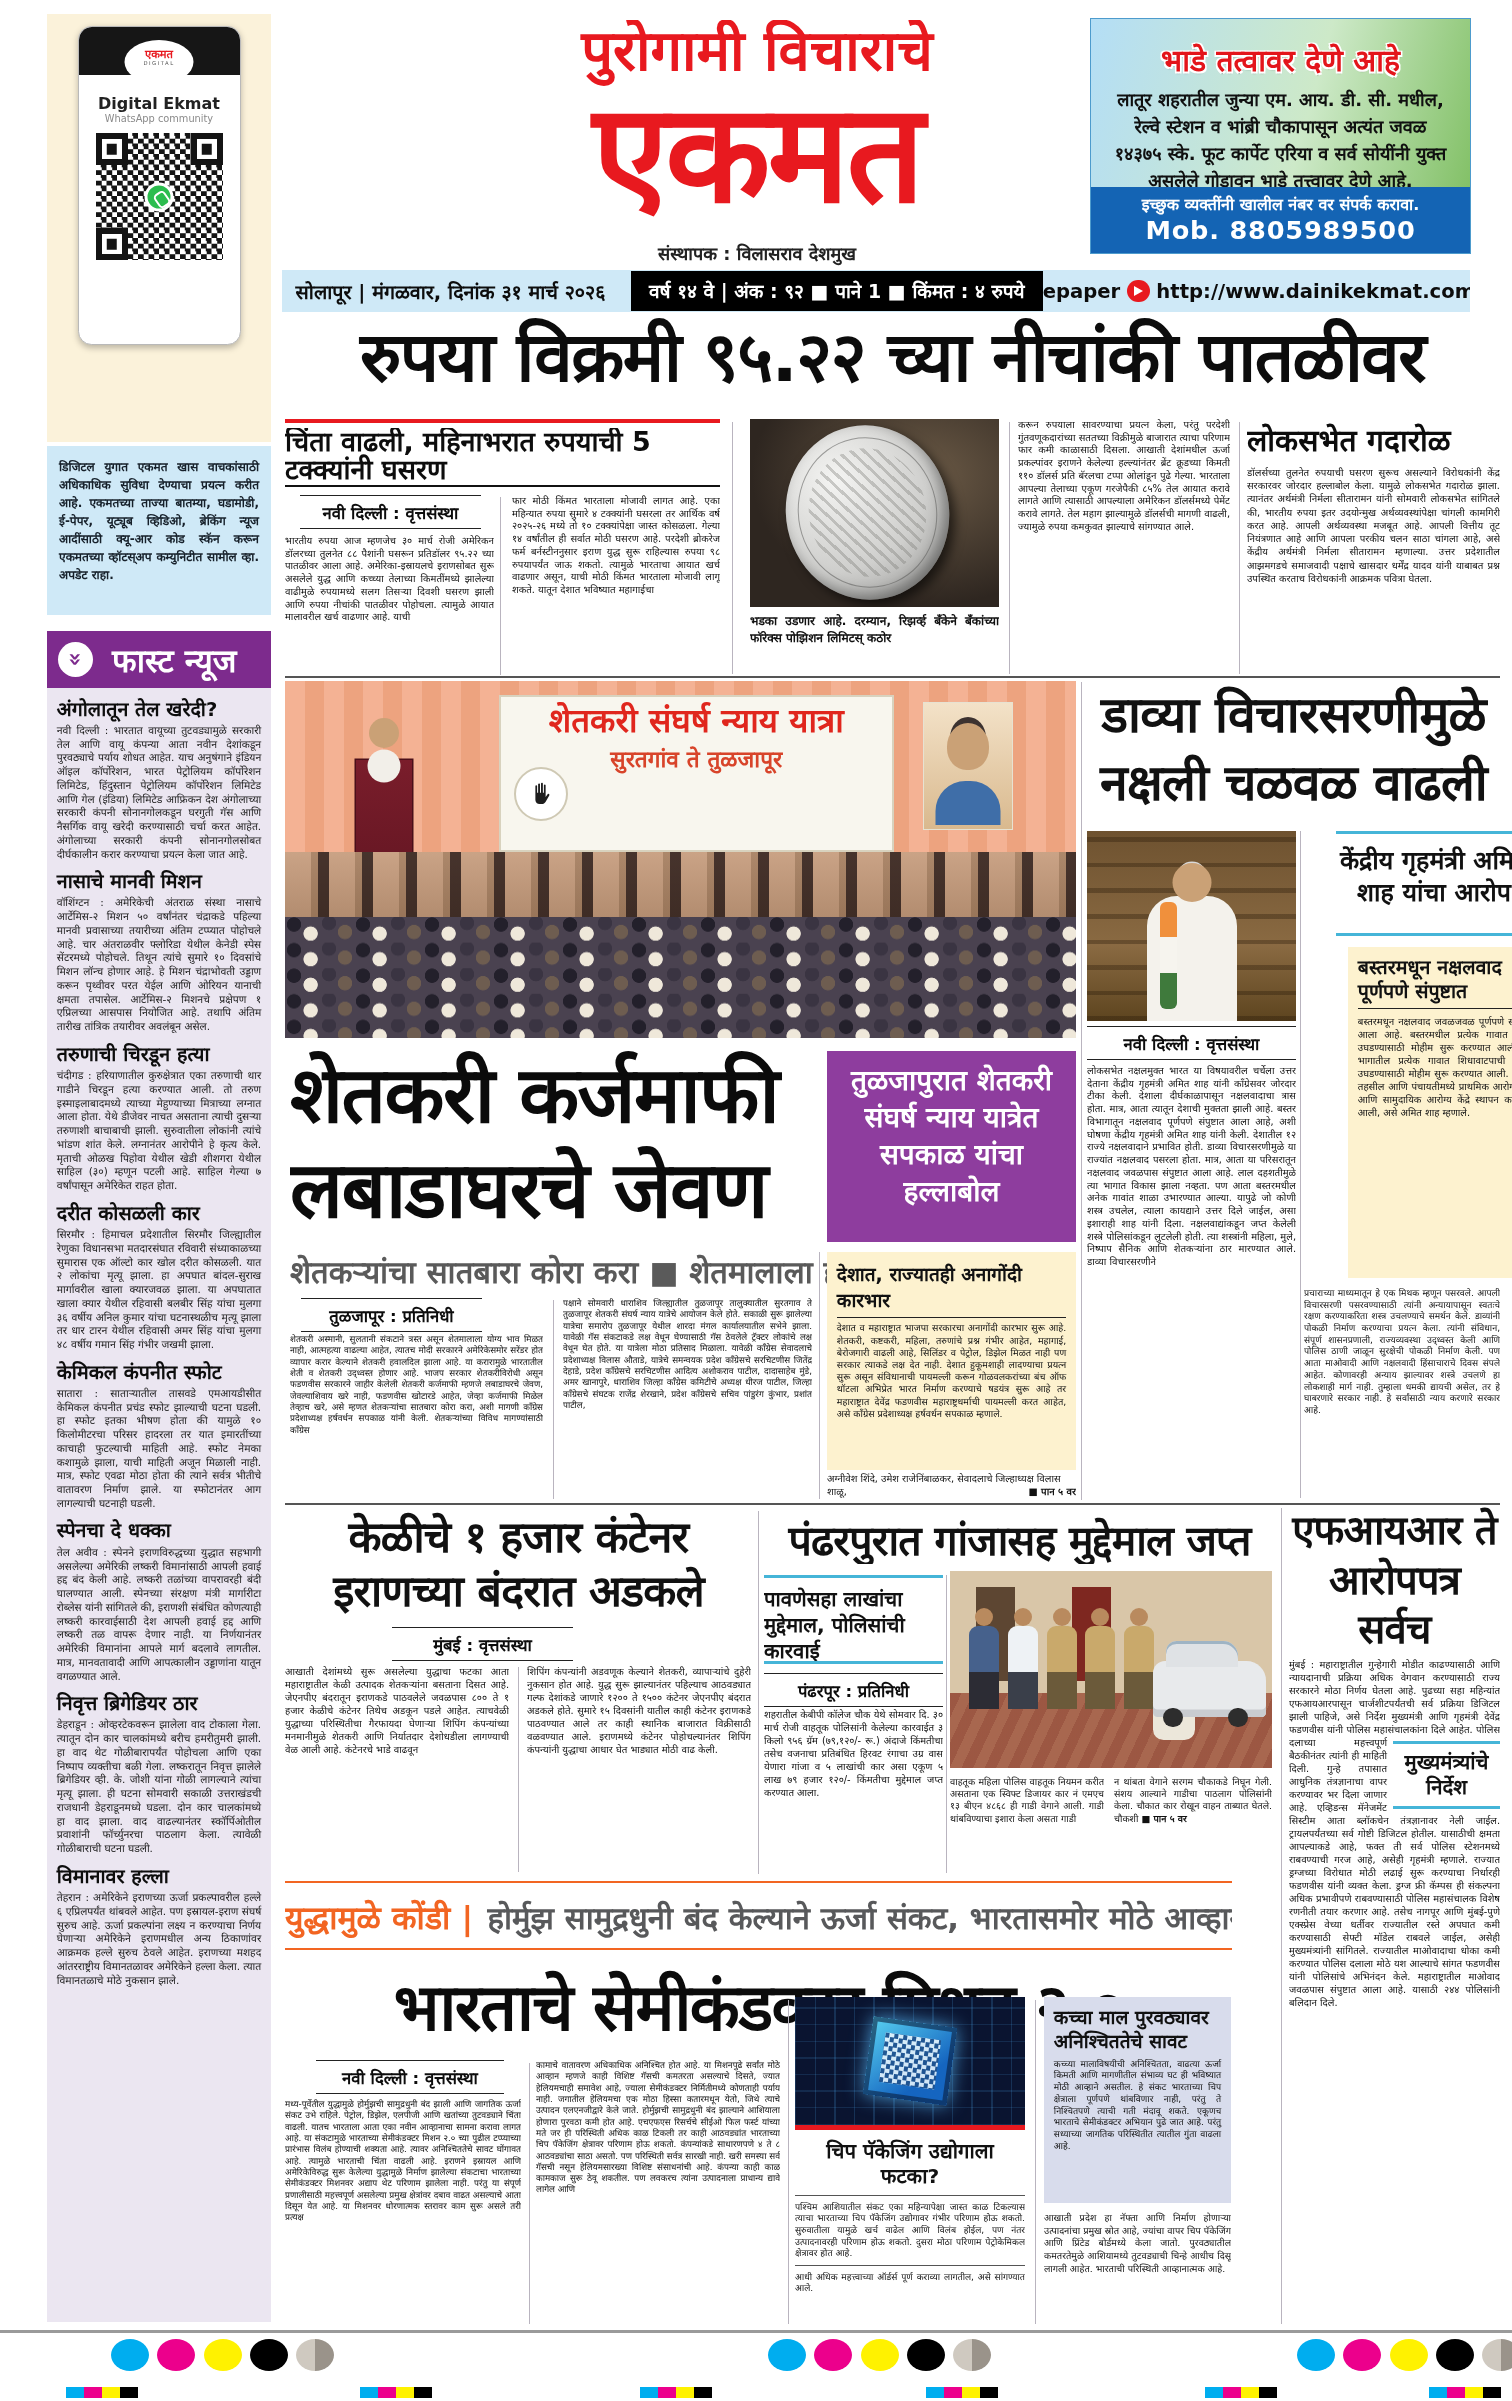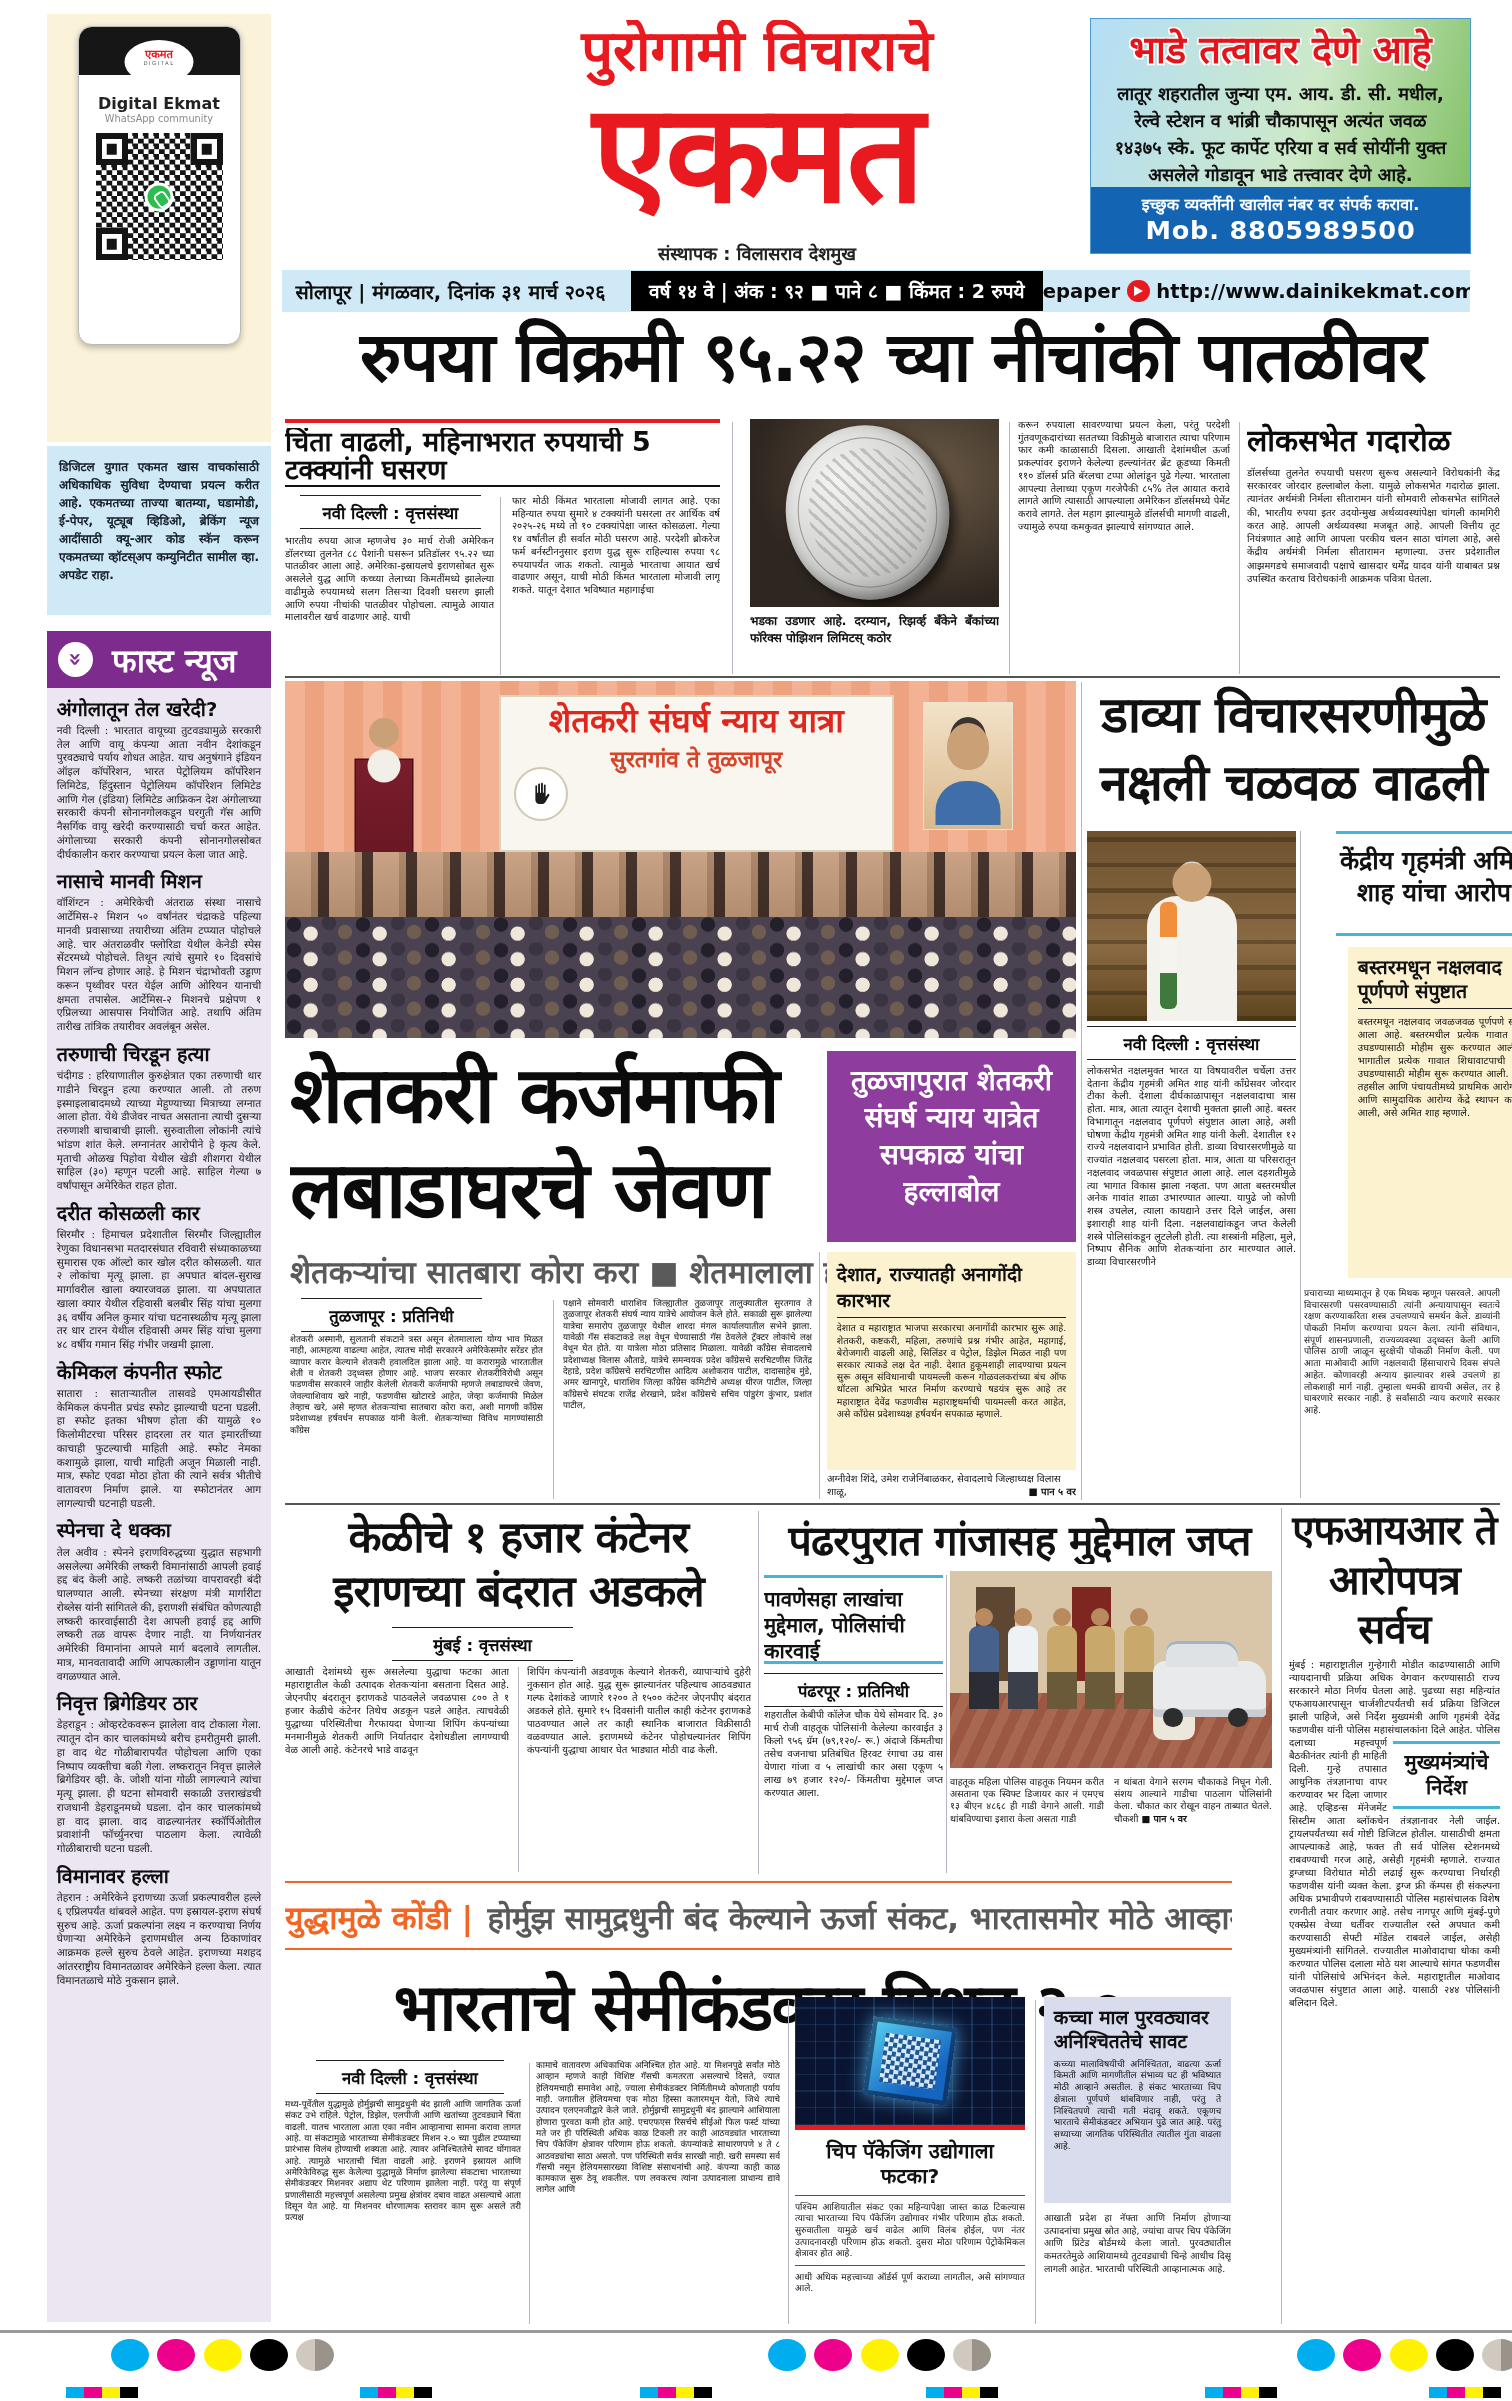--- a/index.html
+++ b/index.html
@@ -27,21 +27,21 @@
   .wa::after { content:""; position:absolute; left:8.3px; top:6.8px; width:9px; height:12px; border:2.3px solid #fff; border-radius:4.5px; transform:rotate(-35deg); }
 
   #qr-info { left:47px; top:446px; width:224px; height:169px; background:#cfe9f7; padding:12px 12px; font-size:12px; line-height:1.5; font-weight:bold; color:#16202a; text-align:justify; }
 
   #masthead-tagline { left:422px; top:19.6px; width:670px; height:72px; font-size:56px; font-weight:bold; color:#e8191f; text-align:center; line-height:1.1; }
   #masthead-title { left:422px; top:84px; width:670px; height:160px; font-size:137px; font-weight:bold; color:#e8191f; text-align:center; line-height:1.02; letter-spacing:-3px; }
   #masthead-founder { left:422px; top:241px; width:670px; height:25.6px; font-size:18px; font-weight:bold; color:#222; text-align:center; }
 
   #rental-ad { left:1090px; top:18px; width:381px; height:236px; border:1.5px solid #4d9bcd;
                background:linear-gradient(105deg,#b4def6 0%,#cde9c8 55%,#7cbd5e 100%); text-align:center; }
-  #rental-ad .ad-title { margin-top:3px; font-size:38px; font-weight:bold; color:#e3151b;
+  #rental-ad .ad-title { margin-top:20px; font-size:30px; font-weight:bold; color:#e3151b;
         text-shadow:-1.5px -1.5px 0 #fff, 1.5px -1.5px 0 #fff, -1.5px 1.5px 0 #fff, 1.5px 1.5px 0 #fff, 0 2.3px 1.5px rgba(0,0,0,.35); }
   #rental-ad .ad-body { padding:6px 18px 0; font-size:18px; line-height:1.5; font-weight:bold; color:#101010; }
   #rental-ad .ad-footer { position:absolute; left:0; bottom:0; width:100%; height:66px; background:#1464b4; color:#fff; padding-top:6px; }
   #rental-ad .ad-contact { font-size:16px; font-weight:bold; }
   #rental-ad .ad-phone { font-size:25.6px; font-weight:bold; letter-spacing:0.8px; }
 
   #dateline { left:282px; top:270px; width:1188px; height:42px; background:#cfe9f7; display:flex; align-items:center; }
   #dateline .dl-left { font-size:19.6px; font-weight:bold; padding-left:13.6px; color:#0d0d0d; white-space:nowrap; }
   #dateline .dl-issue { margin-left:25.6px; background:#000; color:#fff; font-size:19px; font-weight:bold; padding:6.8px 18px; white-space:nowrap; }
   #dateline .dl-right { margin-left:auto; padding-right:16.6px; display:flex; gap:6.8px; font-size:19.6px; font-weight:bold; color:#0d0d0d; }
@@ -236,21 +236,21 @@
     <div class="ad-title">भाडे तत्वावर देणे आहे</div>
     <div class="ad-body">लातूर शहरातील जुन्या एम. आय. डी. सी. मधील, रेल्वे स्टेशन व भांब्री चौकापासून अत्यंत जवळ १४३७५ स्के. फूट कार्पेट एरिया व सर्व सोयींनी युक्त असलेले गोडावून भाडे तत्त्वावर देणे आहे.</div>
     <div class="ad-footer">
       <div class="ad-contact">इच्छुक व्यक्तींनी खालील नंबर वर संपर्क करावा.</div>
       <div class="ad-phone">Mob. 8805989500</div>
     </div>
   </div>
 
   <div class="abs" id="dateline">
     <span class="dl-left">सोलापूर | मंगळवार, दिनांक ३१ मार्च २०२६</span>
-    <span class="dl-issue">वर्ष १४ वे | अंक : ९२ ■ पाने ८ ■ किंमत : 2 रुपये</span>
+    <span class="dl-issue">वर्ष १४ वे | अंक : ९२ ■ पाने 1 ■ किंमत : ४ रुपये</span>
     <span class="dl-right">
       <span>epaper</span>
       <span class="epaper-icon"></span>
       <span>http://www.dainikekmat.com</span>
     </span>
   </div>
 
   <div class="abs" id="fast-header">
     <span class="chev">
         <span>»</span>

